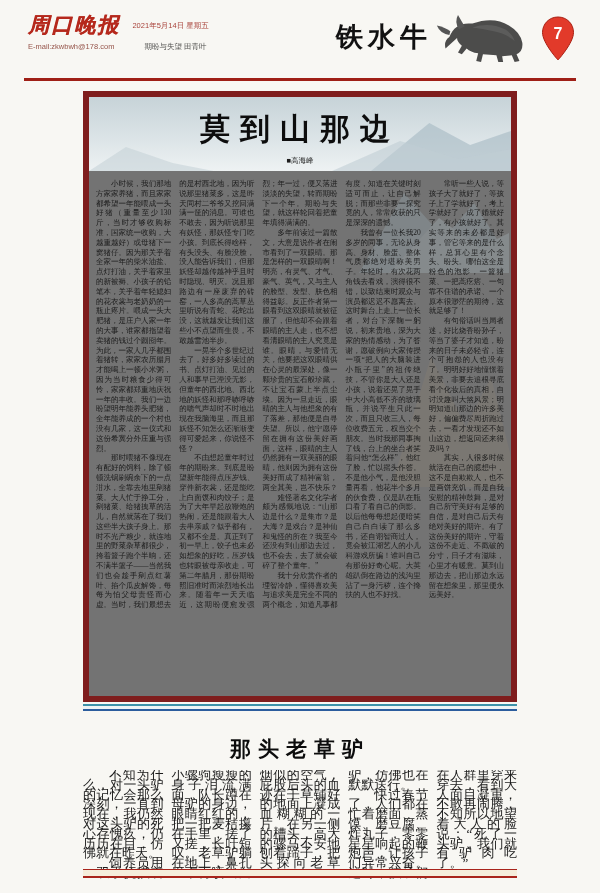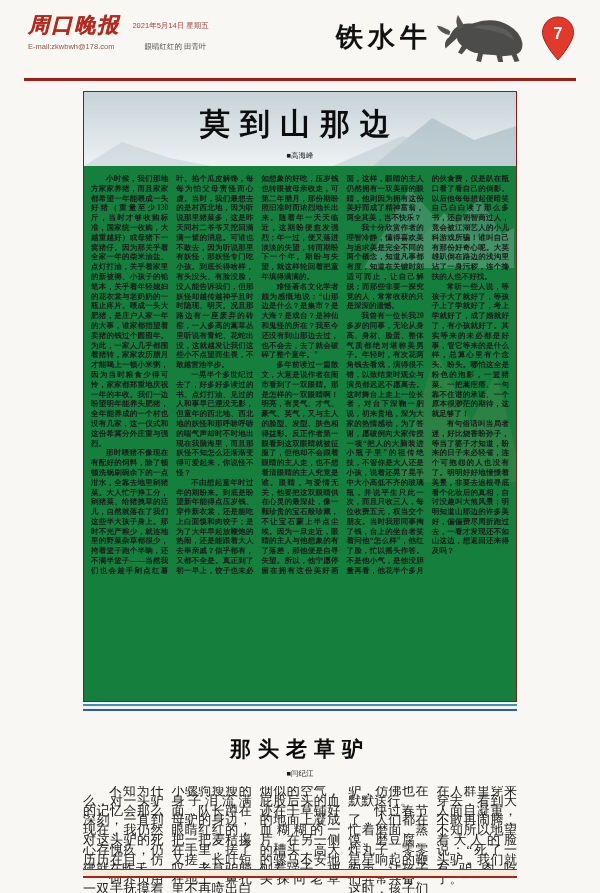--- a/index.html
+++ b/index.html
@@ -16,32 +16,32 @@
   .mast-editor { margin-left:28px; color:#50504e; }
   .section-block { position:absolute; right:150px; top:8px; }
   .section-title { font-size:27px; font-weight:900; color:#111; letter-spacing:5px;
                    font-family:"Liberation Serif", serif; transform:skewX(-4deg); }
   .buffalo-wrap { position:absolute; right:52px; top:2px; width:96px; height:50px; }
   .pin-wrap { position:absolute; right:6px; top:4px; width:36px; height:47px; }
   .red-rule { position:absolute; top:78px; left:24px; right:24px; height:3px; background:#9f1f16; }
 
   
   .article-main { position:absolute; left:83px; top:91px; width:434px; height:611px;
-                  background:#15803d; border:1px solid #7f1d1d; }
+                  background:#737373; border:6px solid #7f1d1d; }
   .banner { position:relative; height:74px; background:linear-gradient(180deg,#c7d3d8 0%,#dde5e8 60%,#eef2f3 100%);
             overflow:hidden; }
   .banner-mtns { position:absolute; left:0; bottom:0; width:100%; height:100%; }
   .banner h1 { position:relative; text-align:center; padding-top:12px; font-size:30px; font-weight:900;
                letter-spacing:10px; color:#0d0d0d; font-family:"Liberation Sans", sans-serif; }
   .author-line { position:relative; text-align:center; font-size:7.5px; color:#1d1d1d; margin-top:6px; }
   .watermark-mtn { position:absolute; right:2px; top:66px; width:150px; height:110px; opacity:.28; z-index:0; }
   .watermark-mtn2 { position:absolute; right:0px; top:220px; width:120px; height:170px; opacity:.14; z-index:0; }
   .main-columns { position:relative; z-index:2; margin:8px 7px 0 7px; height:518px;
                   column-count:5; column-gap:8px; font-size:7.5px; line-height:9.8px;
-                  text-align:justify; color:#1b1b1b; font-family:"Liberation Serif", serif; overflow:hidden;font-weight:bold; }
+                  text-align:justify; color:#1b1b1b; font-family:"Liberation Serif", serif; overflow:hidden; }
   .main-columns p, .two-columns p { text-indent:2em; margin:0; }
 
   
   .divider { position:absolute; left:83px; top:704px; width:434px; height:7px; }
   .divider .d-t { height:2px; background:#3e92a9; }
   .divider .d-g { height:2.5px; background:#edf3f5; }
   .divider .d-b { height:2.5px; background:#2c5d9d; }
 
   
   .article-two { position:absolute; left:83px; top:735px; width:434px; height:154px; }
@@ -59,21 +59,21 @@
 
 <div class="page">
 
   <header class="masthead">
     <div>
       <span class="logo">周口晚报</span>
       <span class="mast-date">2021年5月14日 星期五</span>
     </div>
     <div class="mast-line2">
       <span>E-mail:zkwbwh@178.com</span>
-      <span class="mast-editor">眼睛红红的 田青叶</span>
+      <span class="mast-editor">期盼与失望 田青叶</span>
     </div>
 
     <div class="section-block">
       <span class="section-title">铁水牛</span>
     </div>
 
     <div class="buffalo-wrap">
       <svg viewBox="0 0 100 50" width="96" height="50">
         <path fill="#383838" opacity="0.9" d="M12,36 q-2,-8 4,-12 q6,-16 24,-14 q22,-8 38,2 q12,7 14,18 q1,9 -6,12 l3,7 -5,1 -3,-7 -10,1 1,6 -5,0 -2,-7 -14,-1 -2,8 -5,-1 2,-8 q-8,-1 -12,-5 l-5,6 -4,-2 4,-7 q-5,-4 -5,-8 z"></path>
         <path fill="#555" d="M16,22 q-10,-2 -13,-10 q9,2 14,6 z"></path>
@@ -109,38 +109,38 @@
     </svg>
     <svg class="watermark-mtn2" viewBox="0 0 120 170" preserveAspectRatio="none">
       <polygon points="0,170 40,40 75,110 100,60 120,140 120,170" fill="#a98f72"></polygon>
     </svg>
 
     <div class="main-columns">
         <p>小时候，我们那地方家家养猪，而且家家都希望一年能喂成一头好猪（重量至少130斤，当时才够收购标准，国家统一收购，大越重越好）或母猪下一窝猪仔。因为那关乎着全家一年的柴米油盐、点灯打油，关乎着家里的新被褥、小孩子的铅笔本，关乎着年轻媳妇的花衣裳与老奶奶的一瓶止疼片。喂成一头大肥猪，是庄户人家一年的大事，谁家都指望着卖猪的钱过个囫囵年。为此，一家人几乎都围着猪转，家家农历腊月才能喝上一顿小米粥，因为当时粮食少得可怜，家家都郑重地庆祝一年的丰收。我们一边盼望明年能养头肥猪，全年能养成的一个村也没有几家，这一仪式和这份希冀分外庄重与强烈。</p>
         <p>那时喂猪不像现在有配好的饲料，除了顿顿洗锅刷碗余下的一点泔水，全靠去地里剜猪菜。大人忙于挣工分，剜猪菜、给猪拽草的活儿，自然就落在了我们这些半大孩子身上。那时不光产粮少，就连地里的野菜杂草都很少，挎着篮子跑个半晌，还不满半篮子——当然我们也会趁手剜点红薯叶、掐个瓜皮解馋，每每为怕父母责怪而心虚。当时，我们最想去的是村西北地，因为听说那里猪菜多，这是昨天同村二爷爷又挖回满满一筐的消息。可谁也不敢去，因为听说那里有妖怪，那妖怪专门吃小孩。到底长得啥样，有头没头、有脸没脸，没人能告诉我们，但那妖怪却越传越神乎且时时隐现、明灭。况且那路边有一座废弃的砖窑，一人多高的蒿草丛里听说有青蛇、花蛇出没，这就越发让我们这些小不点望而生畏，不敢越雷池半步。</p>
         <p>一晃半个多世纪过去了，好多好多读过的书、点灯打油、见过的人和事早已湮没无影，但童年的西北地、西北地的妖怪和那呼哧呼哧的喘气声却时不时地出现在我脑海里，而且那妖怪不知怎么还渐渐变得可爱起来，你说怪不怪？</p>
         <p>不由想起童年时过年的期盼来。到底是盼望新年能得点压岁钱、穿件新衣裳，还是能吃上白面馍和肉饺子；是为了大年早起放鞭炮的热闹，还是能跟着大人去串亲戚？似乎都有，又都不全是。真正到了初一早上，饺子也未必如想象的好吃，压岁钱也转眼被母亲收走，可第二年腊月，那份期盼照旧准时而浓烈地长出来。随着年一天天临近，这期盼便愈发强烈；年一过，便又落进淡淡的失望，转而期盼下一个年。期盼与失望，就这样轮回着把童年填得满满的。</p>
+        <p>多年前读过一篇散文，大意是说作者在闹市看到了一双眼睛。那是怎样的一双眼睛啊！明亮，有灵气、才气、豪气、英气，又与主人的脸型、发型、肤色相得益彰。反正作者第一眼看到这双眼睛就被征服了，但他却不会跟着眼睛的主人走，也不想看清眼睛的主人究竟是谁。眼睛，与爱情无关，他要把这双眼睛供在心灵的最深处，像一颗珍贵的宝石般珍藏，不让宝石蒙上半点尘埃。因为一旦走近，眼睛的主人与他想象的有了落差，那他便是自寻失望。所以，他宁愿停留在拥有这份美好画面，这样，眼睛的主人仍然拥有一双美丽的眼睛，他则因为拥有这份美好而成了精神富翁，两全其美，岂不快乐？</p>
         <p>难怪著名文化学者颇为感慨地说：“山那边是什么？是集市？是大海？是戏台？是神仙和鬼怪的所在？我至今还没有到山那边去过，也不会去，去了就会破碎了整个童年。”</p>
-        <p>多年前读过一篇散文，大意是说作者在闹市看到了一双眼睛。那是怎样的一双眼睛啊！明亮，有灵气、才气、豪气、英气，又与主人的脸型、发型、肤色相得益彰。反正作者第一眼看到这双眼睛就被征服了，但他却不会跟着眼睛的主人走，也不想看清眼睛的主人究竟是谁。眼睛，与爱情无关，他要把这双眼睛供在心灵的最深处，像一颗珍贵的宝石般珍藏，不让宝石蒙上半点尘埃。因为一旦走近，眼睛的主人与他想象的有了落差，那他便是自寻失望。所以，他宁愿停留在拥有这份美好画面，这样，眼睛的主人仍然拥有一双美丽的眼睛，他则因为拥有这份美好而成了精神富翁，两全其美，岂不快乐？</p>
         <p>我十分欣赏作者的理智冷静，懂得喜欢美与追求美是完全不同的两个概念，知道凡事都有度，知道在关键时刻适可而止，让自己解脱；而那些非要一探究竟的人，常常收获的只是深深的遗憾。</p>
         <p>我曾有一位长我20多岁的同事，无论从身高、身材、脸蛋、整体气质都绝对堪称美男子。年轻时，有次花两角钱去看戏，演得很不错，以致结束时观众与演员都迟迟不愿离去。这时舞台上走上一位长者，对台下深鞠一躬说，初来贵地，深为大家的热情感动，为了答谢，愿破例向大家传授一项“把人的大脑装进小瓶子里”的祖传绝技，不管你是大人还是小孩，说着还晃了晃手中大小高低不齐的玻璃瓶，并说平生只此一次，而且只收三人，每位收费五元，权当交个朋友。当时我那同事掏了钱，台上的坐台者笑着问他“怎么样”，他红了脸，忙以摇头作答。不是他小气，是他没胆量再看，他花半个多月的伙食费，仅是趴在瓶口看了看自己的倒影。以后他每每想起便暗笑自己白白读了那么多书，还自诩智商过人，竟会被江湖艺人的小儿科游戏所骗！谁叫自己有那份好奇心呢。大英雄趴倒在路边的浅沟里沾了一身污秽，连个搀扶的人也不好找。</p>
         <p>常听一些人说，等孩子大了就好了，等孩子上了学就好了，考上学就好了，成了婚就好了，有小孩就好了。其实等来的未必都是好事，管它等来的是什么样，总算心里有个念头、盼头。哪怕这全是粉色的泡影，一篮猪菜、一把蒿疙瘩、一句靠不住谱的承诺、一个原本很渺茫的期待，这就足够了！</p>
         <p>有句俗话叫当局者迷，好比烧香盼孙子，等当了婆子才知道，盼来的日子未必轻省，连个可抱怨的人也没有了。明明好好地憧憬着美景，非要去追根寻底看个化妆后的真相，自讨没趣叫大煞风景；明明知道山那边的许多美好，偏偏费尽周折跑过去，一看才发现还不如山这边，想返回还来得及吗？</p>
+        <p>其实，人很多时候就活在自己的臆想中，这不是自欺欺人，也不是画饼充饥，而是自我安慰的精神鼓舞，是对自己所守美好有足够的自信，是对自己后天有绝对美好的期许。有了这份美好的期许，守着这份不走近、不戳破的分寸，日子才有滋味，心里才有暖意。莫到山那边去，把山那边永远留在想象里，那里便永远美好。</p>
       </div>
   </article>
 
   <div class="divider">
     <div class="d-t"></div>
       <div class="d-g"></div>
       <div class="d-b"></div>
   </div>
 
   <article class="article-two">
     <h2>那头老草驴</h2>
-    <div class="author-line">■闫纪江</div>
     <div class="two-columns">
         <p>不知为什么，对一头驴的记忆会那么深刻，一直到现在，我仍然对这头驴的死心存愧疚，仍历历在目，仿佛就在昨天。</p>
         <p>饲养员用一双手抚摸着小骡驹瘦瘦的身子泪流满面，队长蹲在母驴的身边，眼睛红红的，把一把麦秸攥在手里，搓了又搓，长吁短叹。老草驴躺在地上，鼻孔里不再喷出白烟似的空气，屁股后头的血迹在干草铺好的地面上凝成血糊糊的一片。在另一侧的槽头，高大的骡马不安地刨着蹄子，把头探向老草驴，仿佛也在默默送行。</p>
         <p>快过春节了，人们都在忙着磨面、蒸馍、磨豆腐、炸丸子，零零星星响起的鞭炮声，让孩子们异常兴奋。这时，孩子们在人群里穿来穿去，看到大人面目凝重，不敢再闹腾，不知所以地望着大人的脸说：“死了一头驴，我们就有驴肉吃了。”</p>
         <p>队长披了一件蓑衣，望着黑压压的人群，又望一眼用小米汤喂小骡驹的罗头爷，清了清嗓子：“这头老草驴死了，大家都说说咋办？”“杀了分肉，过年让驴肉解解馋。”不知是谁，这么喊了一声，立马有人提出了反对，“不中，不能杀！”一片反对的声音瞬间把孩子们附和的声音压了下去。</p>
       </div>
   </article>
 
   <div class="bottom-band"></div>
 

